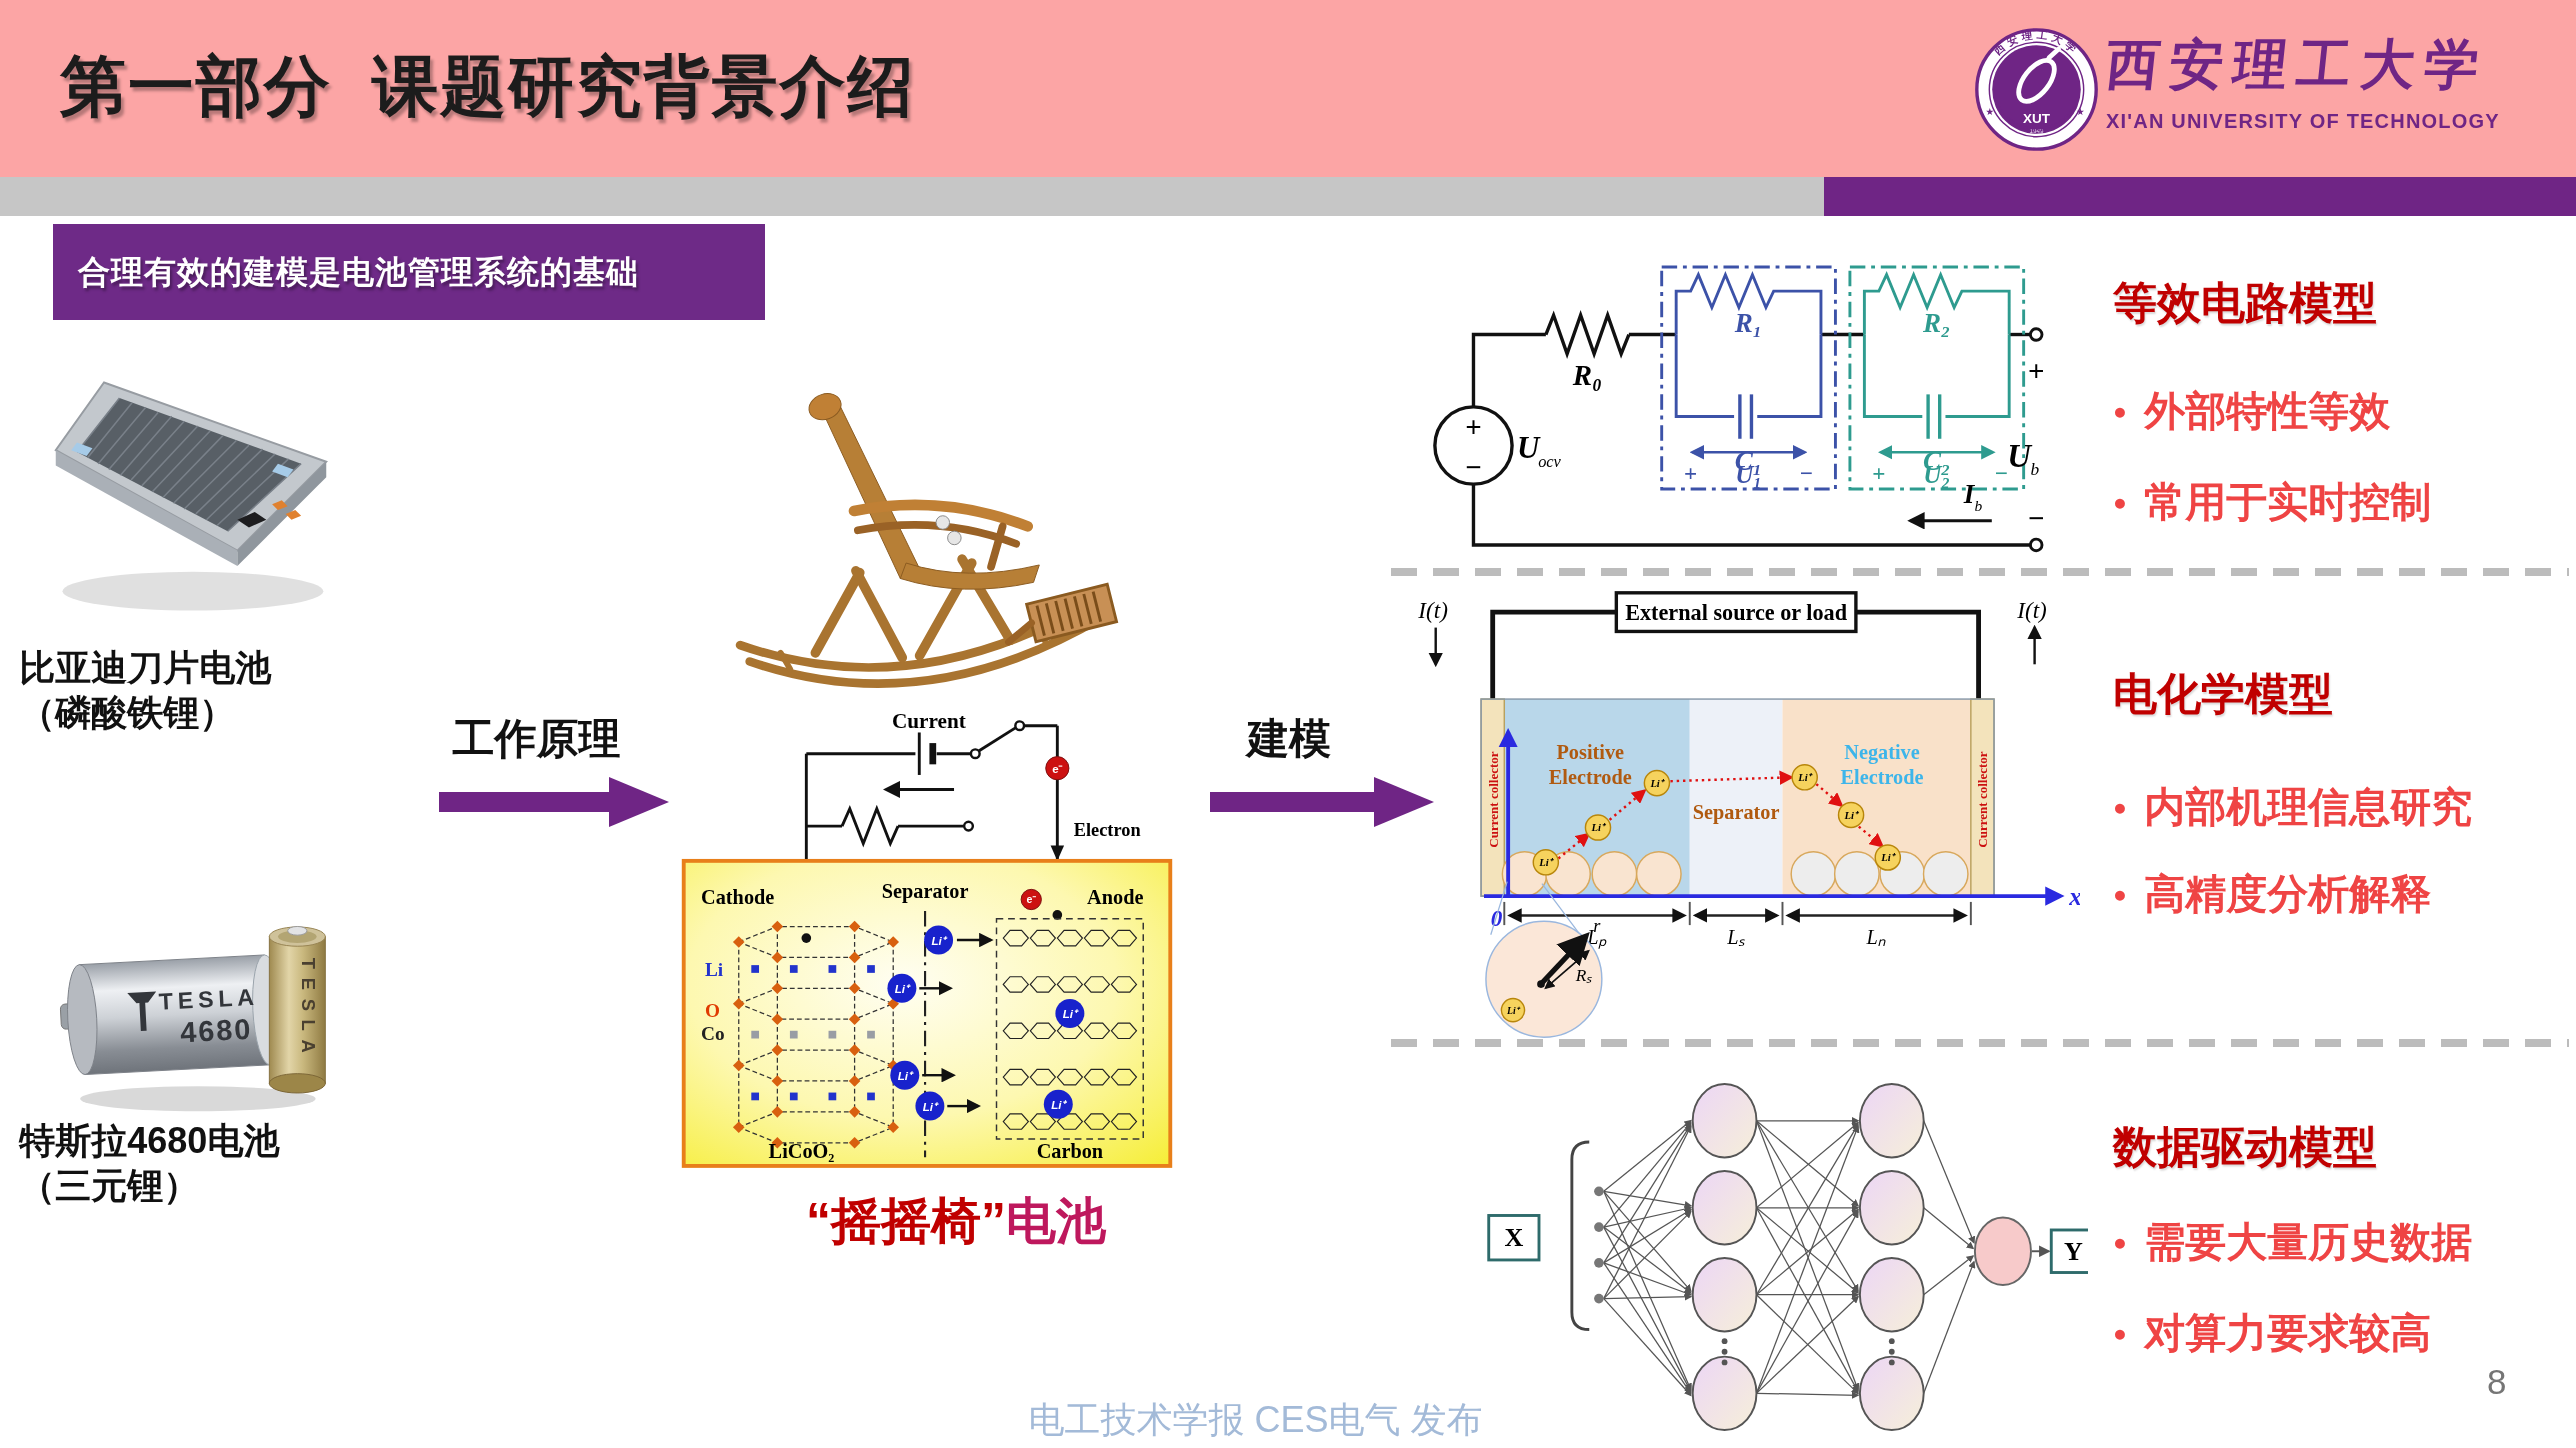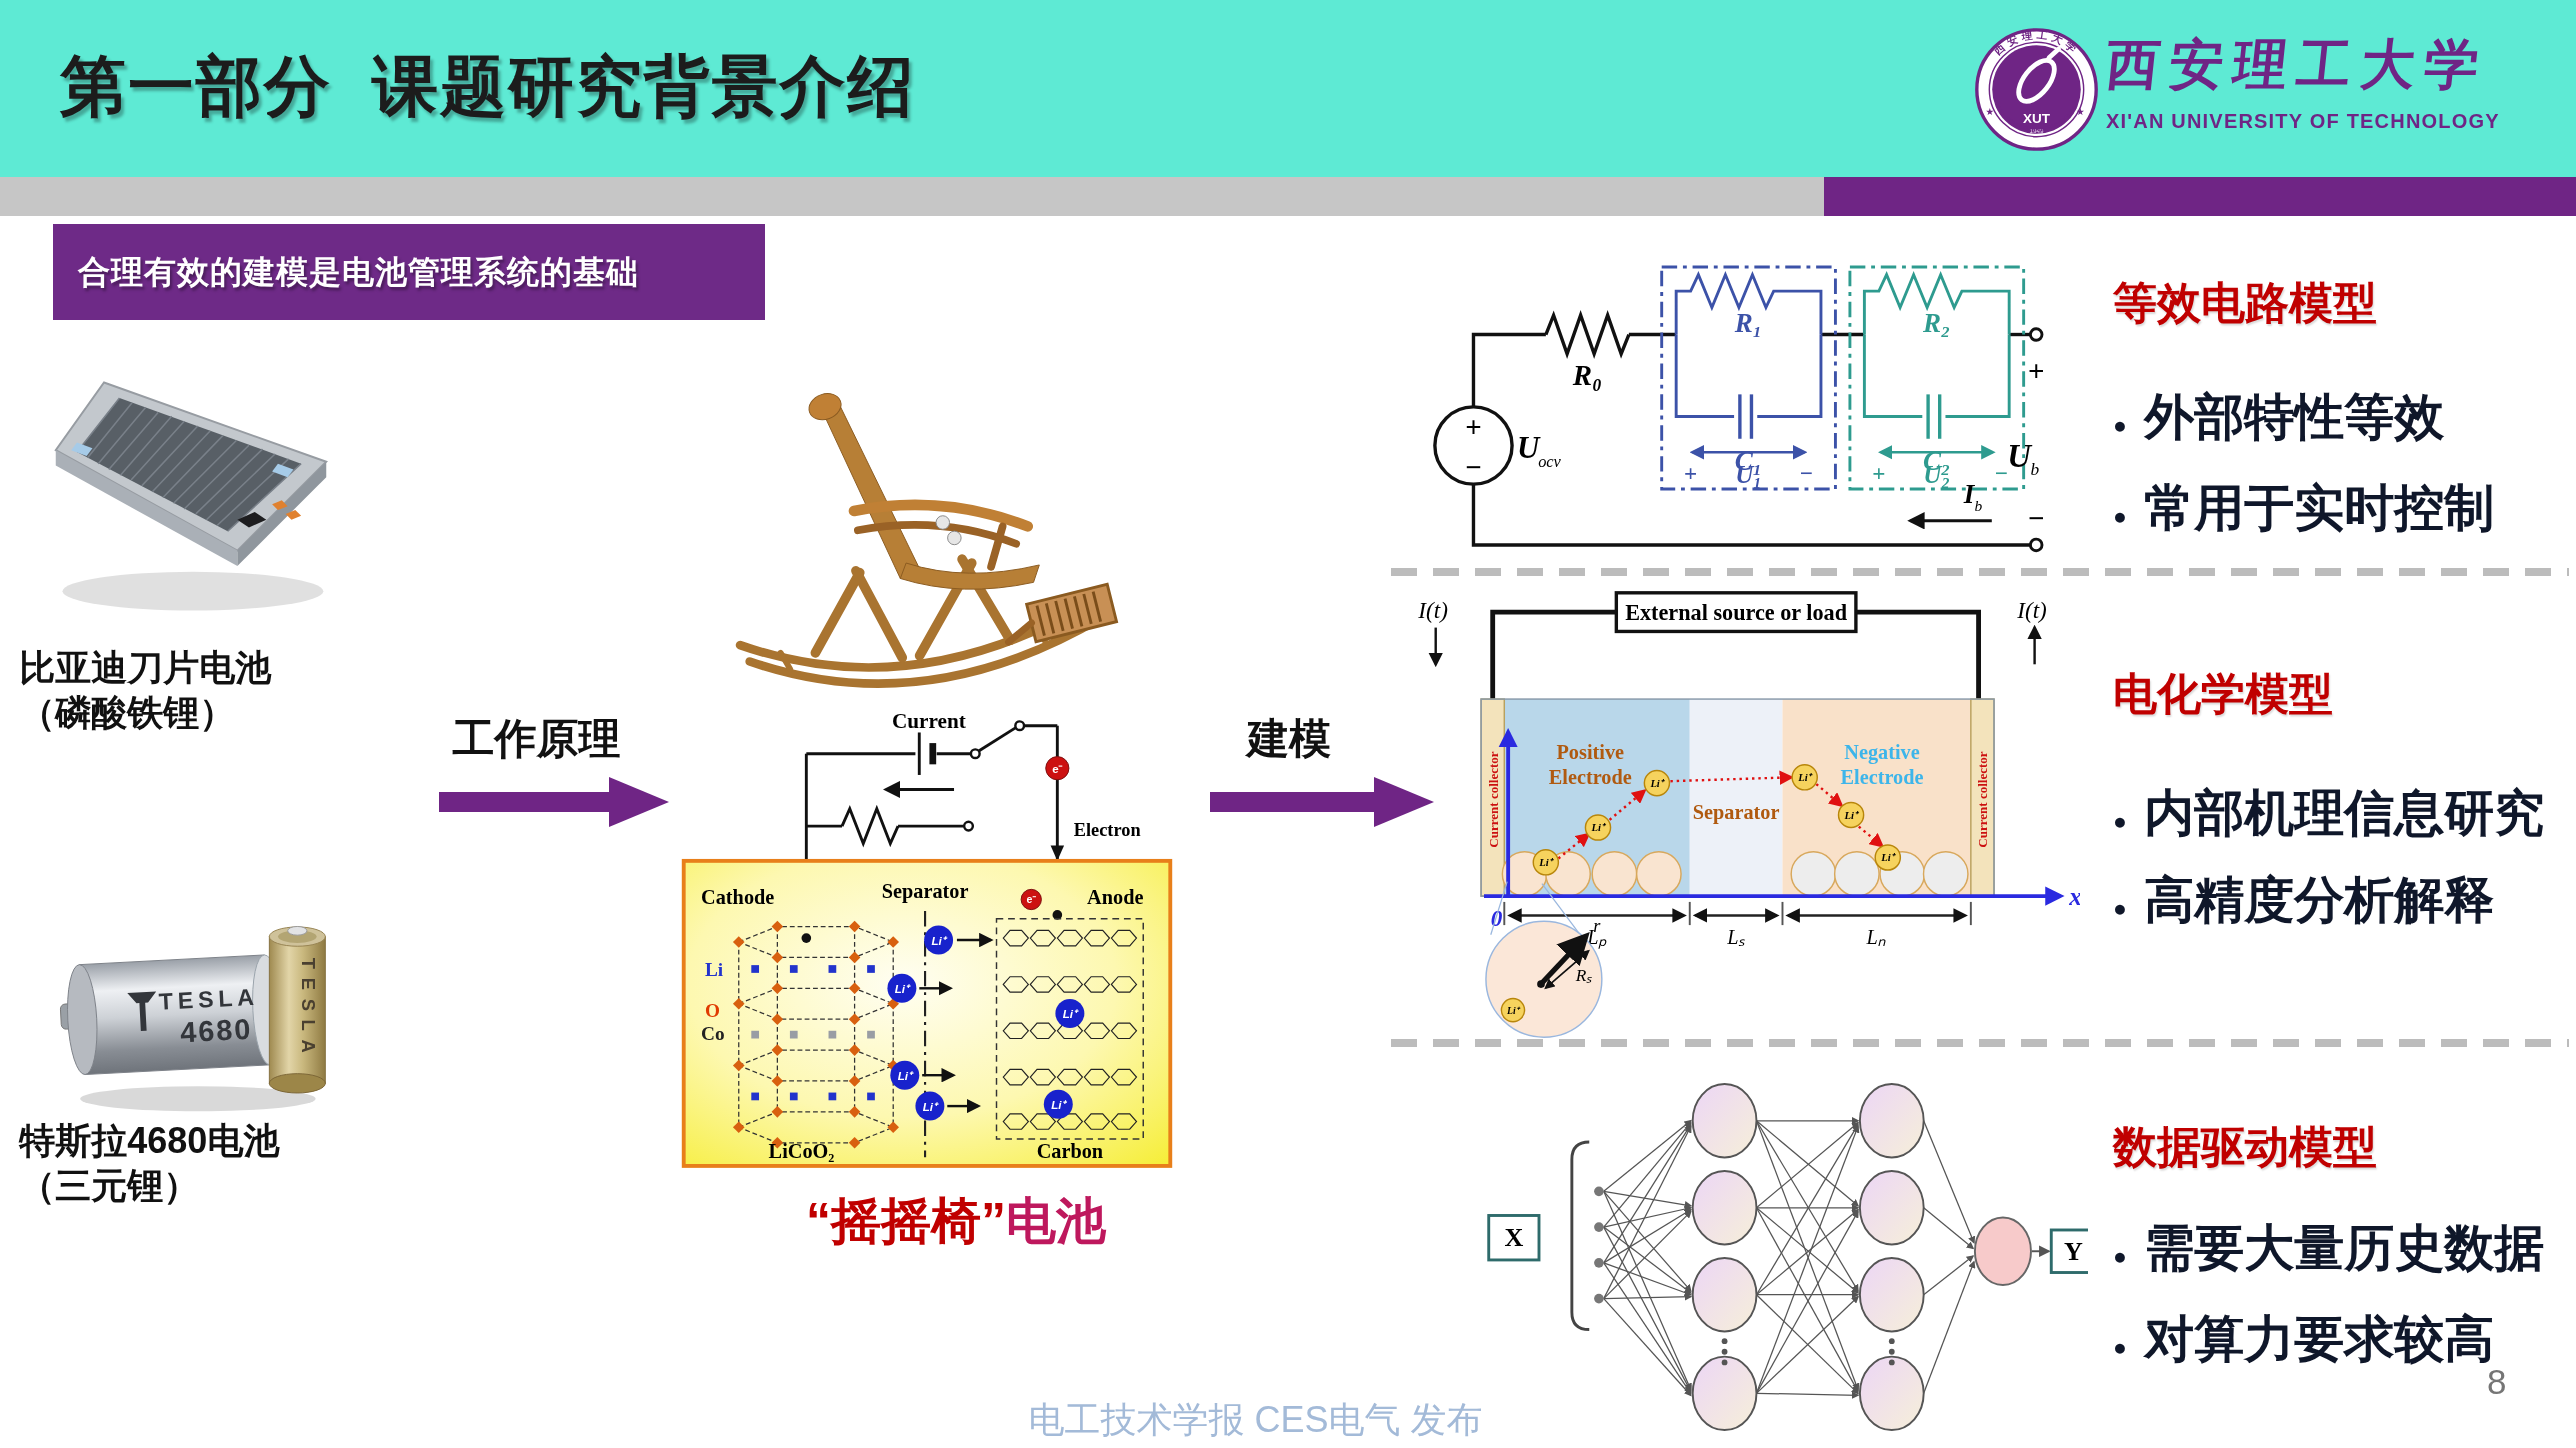--- a/index.html
+++ b/index.html
@@ -1,21 +1,21 @@
 <!DOCTYPE html>
 <html><head>
 <meta charset="utf-8">
 <style>
   html,body{margin:0;padding:0;background:#888;}
   .slide{position:relative;width:2576px;height:1449px;background:#ffffff;overflow:hidden;
          font-family:"Liberation Sans",sans-serif;}
   .abs{position:absolute;}
 
   
-  .hdr{position:absolute;left:0;top:0;width:2576px;height:177px;background:#5eead4;}
+  .hdr{position:absolute;left:0;top:0;width:2576px;height:177px;background:#fca5a5;}
   .hdr-title{position:absolute;left:60px;top:42px;font-size:66px;font-weight:900;color:#1c1c1c;
              letter-spacing:1.9px;text-shadow:2.9px 3.9px 2.9px rgba(0,0,0,.28);white-space:pre;}
   .strip-gray{position:absolute;left:0;top:177px;width:1824px;height:39px;background:#c6c6c6;}
   .strip-purple{position:absolute;left:1824px;top:177px;width:752px;height:39px;background:#6f2585;}
   .logo-text{position:absolute;left:2106px;top:29px;color:#6f2585;}
   .logo-cn{font-size:54px;font-weight:900;letter-spacing:9.7px;transform:skewX(-6deg);}
   .logo-en{font-size:20px;font-weight:800;letter-spacing:1.2px;margin-top:7.7px;}
 
   
   .banner{position:absolute;left:53px;top:224px;width:712px;height:96px;background:#6e2a87;
@@ -37,22 +37,22 @@
 
   
   .caption{position:absolute;left:729px;top:1188px;width:454px;text-align:center;
            font-size:50px;font-weight:900;}
   .caption .red{color:#c00000;}
   .caption .blk{color:#be185d;}
 
   
   .model-title{position:absolute;left:2113px;font-size:44px;font-weight:900;color:#c00000;
                text-shadow:1px 1.9px 1.9px rgba(0,0,0,.15);text-align:right;}
-  .bullet{position:absolute;left:2113px;font-size:50px;font-weight:700;color:#0f172a;
-          display:flex;align-items:center;}
+  .bullet{position:absolute;left:2113px;font-size:41px;font-weight:700;color:#ef4444;
+          display:flex;align-items:flex-start;}
   .bullet .dot::before{content:"●";font-size:23px;margin-right:17.4px;position:relative;top:-1.9px;}
 
   .sep-dash{position:absolute;left:1391px;width:1178px;height:7.7px;
             background:repeating-linear-gradient(90deg,#bcbcbc 0 26px,transparent 26px 42px);}
 
   .footer{position:absolute;left:869px;top:1396px;width:773px;text-align:center;
           font-size:36px;color:#a3bad8;}
   .pageno{position:absolute;left:2487px;top:1362px;font-size:35px;color:#757575;}
 
   svg text{font-family:"Liberation Serif",serif;}

